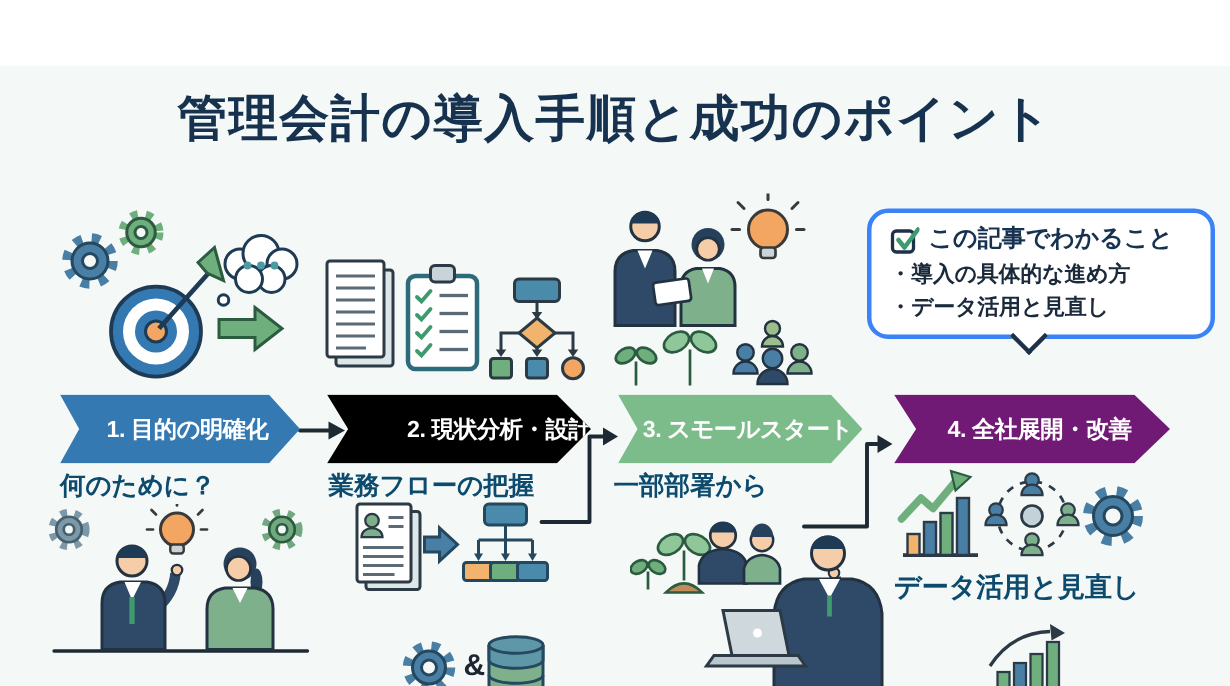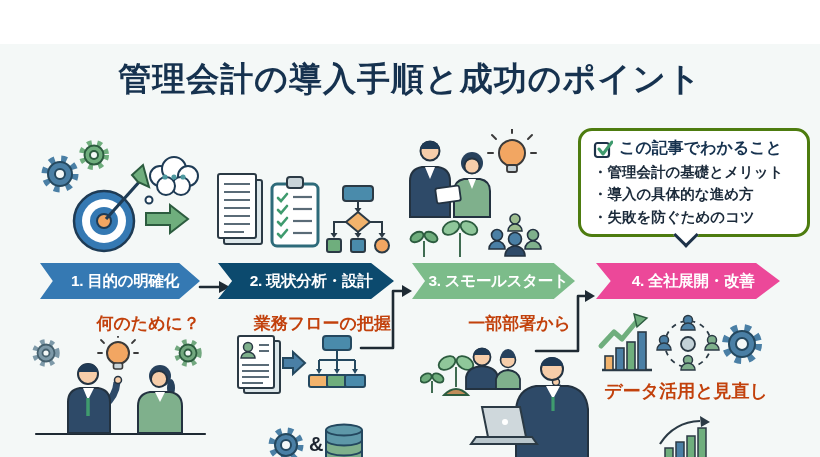--- a/index.html
+++ b/index.html
@@ -2,34 +2,34 @@
 <html><head>
 <meta charset="utf-8">
 <style>
   html,body{margin:0;padding:0;}
   body{font-family:"Liberation Sans","DejaVu Sans",sans-serif;}
   .canvas{position:relative;width:820px;height:457px;background:#f4f8f7;overflow:hidden;margin-top:44px;}
   .title{position:absolute;left:0;top:13px;width:820px;text-align:center;
          font-size:33px;font-weight:900;color:#16324f;letter-spacing:1px;margin:0;}
   .scene{position:absolute;}
   .overlay{position:absolute;left:0;top:0;width:820px;height:457px;pointer-events:none;}
-  .step-arrow{position:absolute;top:219px;height:36px;display:flex;align-items:center;justify-content:center;
+  .step-arrow{position:absolute;top:219px;height:46px;display:flex;align-items:center;justify-content:center;
       clip-path:polygon(0% 0%,87% 0%,100% 50%,87% 100%,0% 100%,8% 50%);
       color:#ffffff;font-weight:800;font-size:15.5px;letter-spacing:-0.3px;white-space:nowrap;padding-left:10px;box-sizing:border-box;}
   .a1{left:40px;width:160px;}
   .a2{left:218px;width:176px;}
   .a3{left:412px;width:163px;}
   .a4{left:596px;width:184px;}
-  .caption{position:absolute;top:268px;text-align:right;font-size:17px;font-weight:800;color:#c2410c;white-space:nowrap;}
+  .caption{position:absolute;top:268px;text-align:left;font-size:17px;font-weight:800;color:#0c4a6e;white-space:nowrap;}
   .c1{left:40px;width:160px;}
   .c2{left:219px;width:172px;}
   .c3{left:409px;width:162px;}
   .c4{top:335px;left:596px;width:172px;font-size:18px;}
-  .info-box{position:absolute;left:578px;top:84px;width:232px;box-sizing:border-box;background:#ffffff;
-      border:3px solid #4d7c0f;border-radius:14px;padding:7px 10px 6px 12px;}
+  .info-box{position:absolute;left:578px;top:95px;width:232px;box-sizing:border-box;background:#ffffff;
+      border:3px solid #3b82f6;border-radius:14px;padding:7px 10px 6px 12px;}
   .info-head{display:flex;align-items:center;gap:6px;font-size:16px;font-weight:800;color:#16324f;margin-bottom:2px;white-space:nowrap;}
   .info-item{font-size:14.5px;font-weight:700;color:#1b2a3a;line-height:1.55;white-space:nowrap;}
   .info-tail{position:absolute;left:96px;bottom:-10px;width:15px;height:15px;background:#ffffff;
       border-right:3px solid #1d3249;border-bottom:3px solid #1d3249;transform:rotate(45deg);}
   .bottom-label{position:absolute;font-weight:800;color:#1d2530;white-space:nowrap;font-size:19px;}
   .erp{left:206px;top:423px;}
   .amp{left:309px;top:389px;font-size:20px;}
   .result{left:642px;top:422px;}
 </style>
 </head>
@@ -182,36 +182,35 @@
   </svg>
 
   <div class="info-box">
     <div class="info-head">
       <svg width="20" height="20" viewBox="0 0 20 20">
         <rect x="2" y="4" width="14" height="14" rx="2.5" fill="#ffffff" stroke="#1d3249" stroke-width="2.2"></rect>
         <path d="M6 10 L10 15 L19 3" fill="none" stroke="#3f9b6e" stroke-width="3" stroke-linecap="round" stroke-linejoin="round"></path>
       </svg>
       <span>この記事でわかること</span>
     </div>
-    <div class="info-item">・管理会計の基礎とメリット</div>
     <div class="info-item">・導入の具体的な進め方</div>
-    <div class="info-item">・失敗を防ぐためのコツ</div>
+    <div class="info-item">・データ活用と見直し</div>
     <div class="info-tail"></div>
   </div>
 
   <div class="step-arrow a1" style="background: rgb(53, 121, 179);">
     <span>1. 目的の明確化</span>
   </div>
-  <div class="step-arrow a2" style="background: #0c4a6e;">
+  <div class="step-arrow a2" style="background: #000000; justify-content: flex-end;">
     <span>2. 現状分析・設計</span>
   </div>
   <div class="step-arrow a3" style="background: rgb(124, 188, 138);">
     <span>3. スモールスタート</span>
   </div>
-  <div class="step-arrow a4" style="background: #ec4899;">
+  <div class="step-arrow a4" style="background: #701a75;">
     <span>4. 全社展開・改善</span>
   </div>
 
   <div class="caption c1">何のために？</div>
   <div class="caption c2">業務フローの把握</div>
   <div class="caption c3">一部部署から</div>
   <div class="caption c4">データ活用と見直し</div>
 
   <svg class="scene" style="left:18px;top:292px" width="195" height="100" viewBox="0 0 195 100">
     <g>

